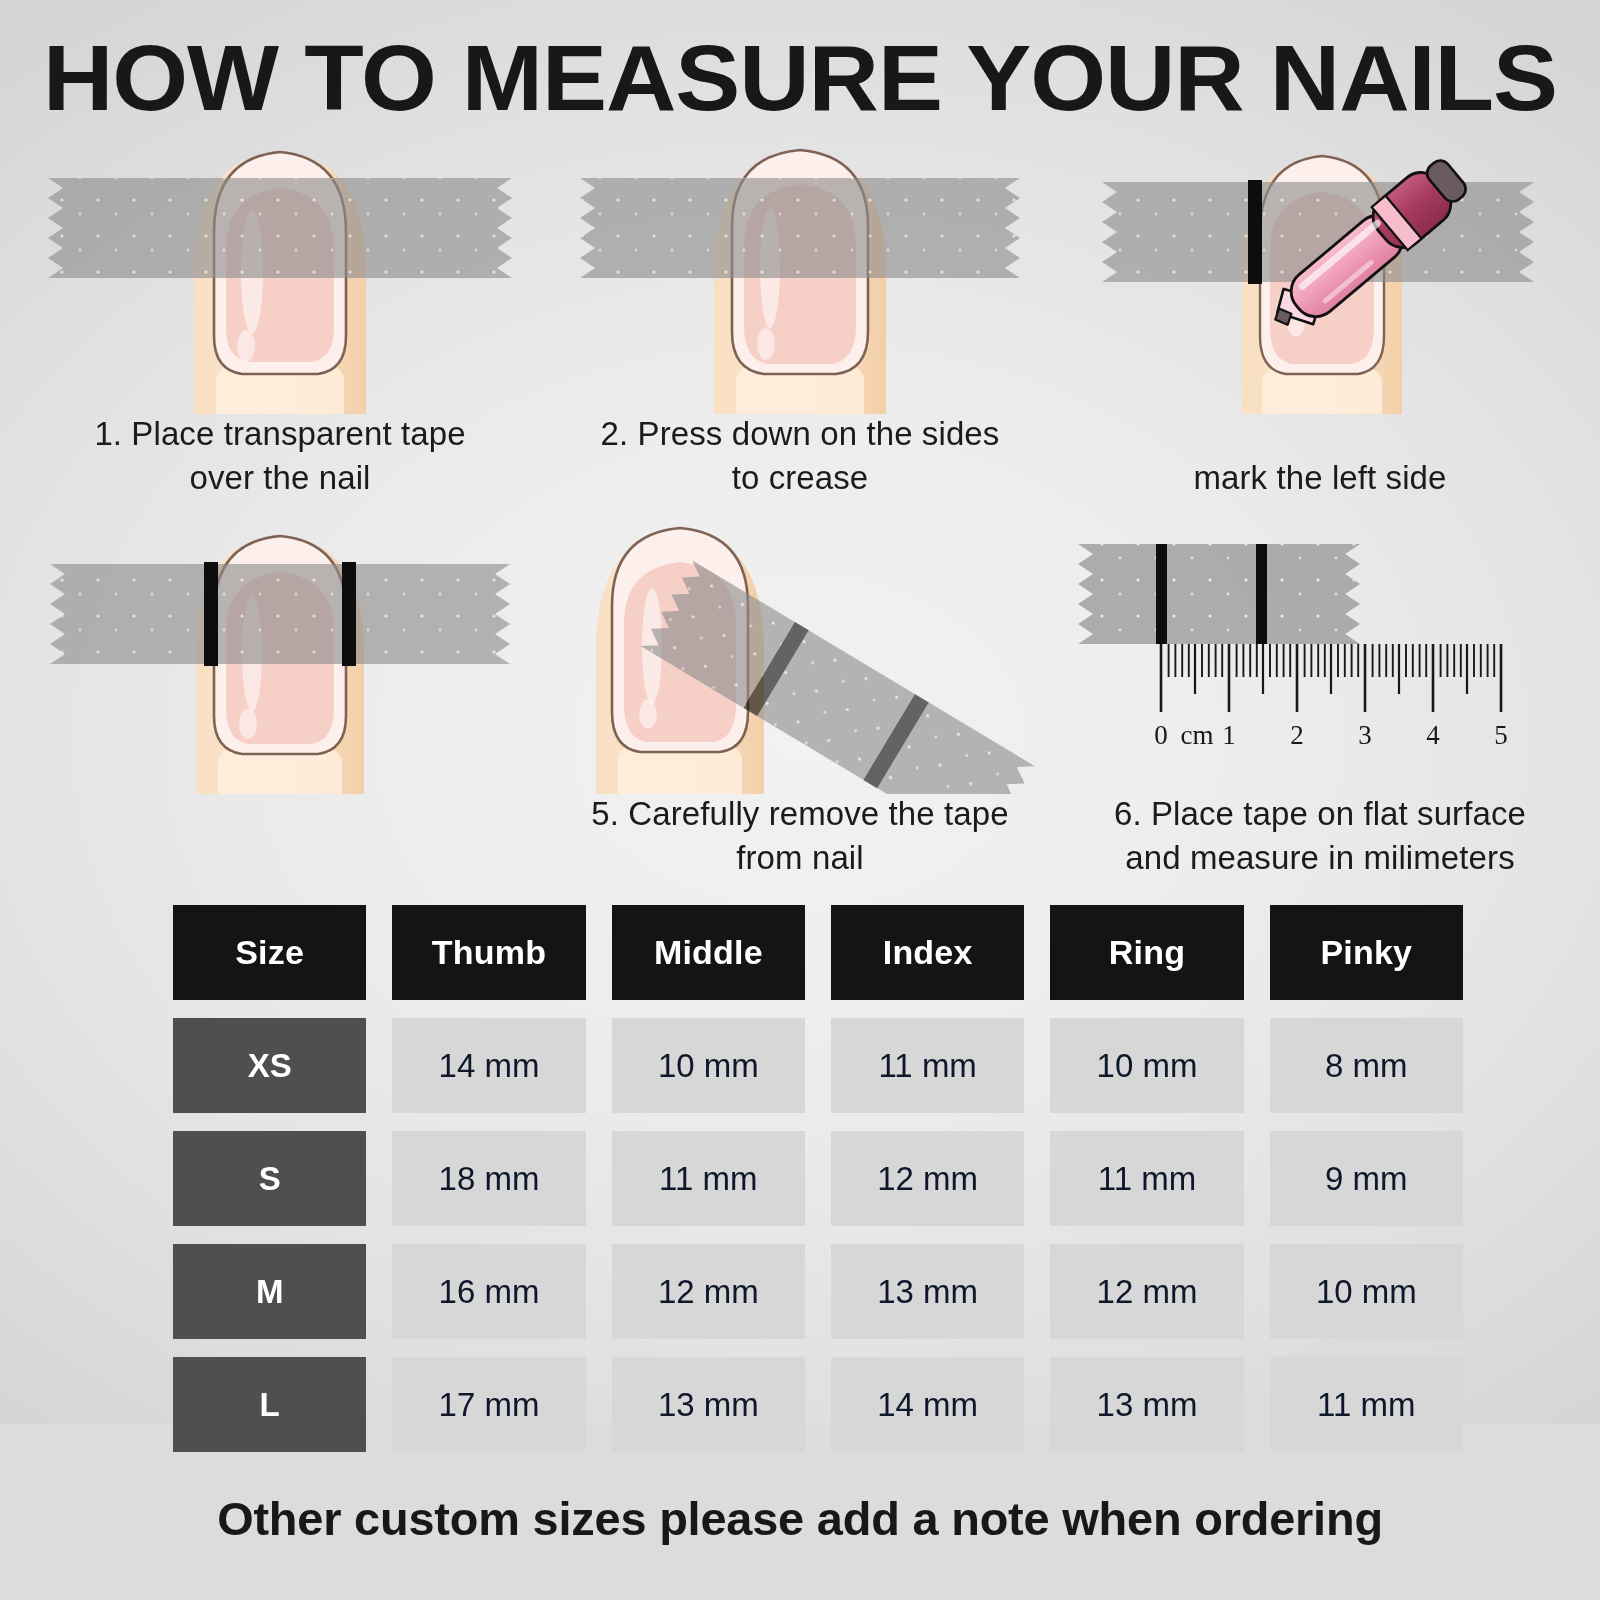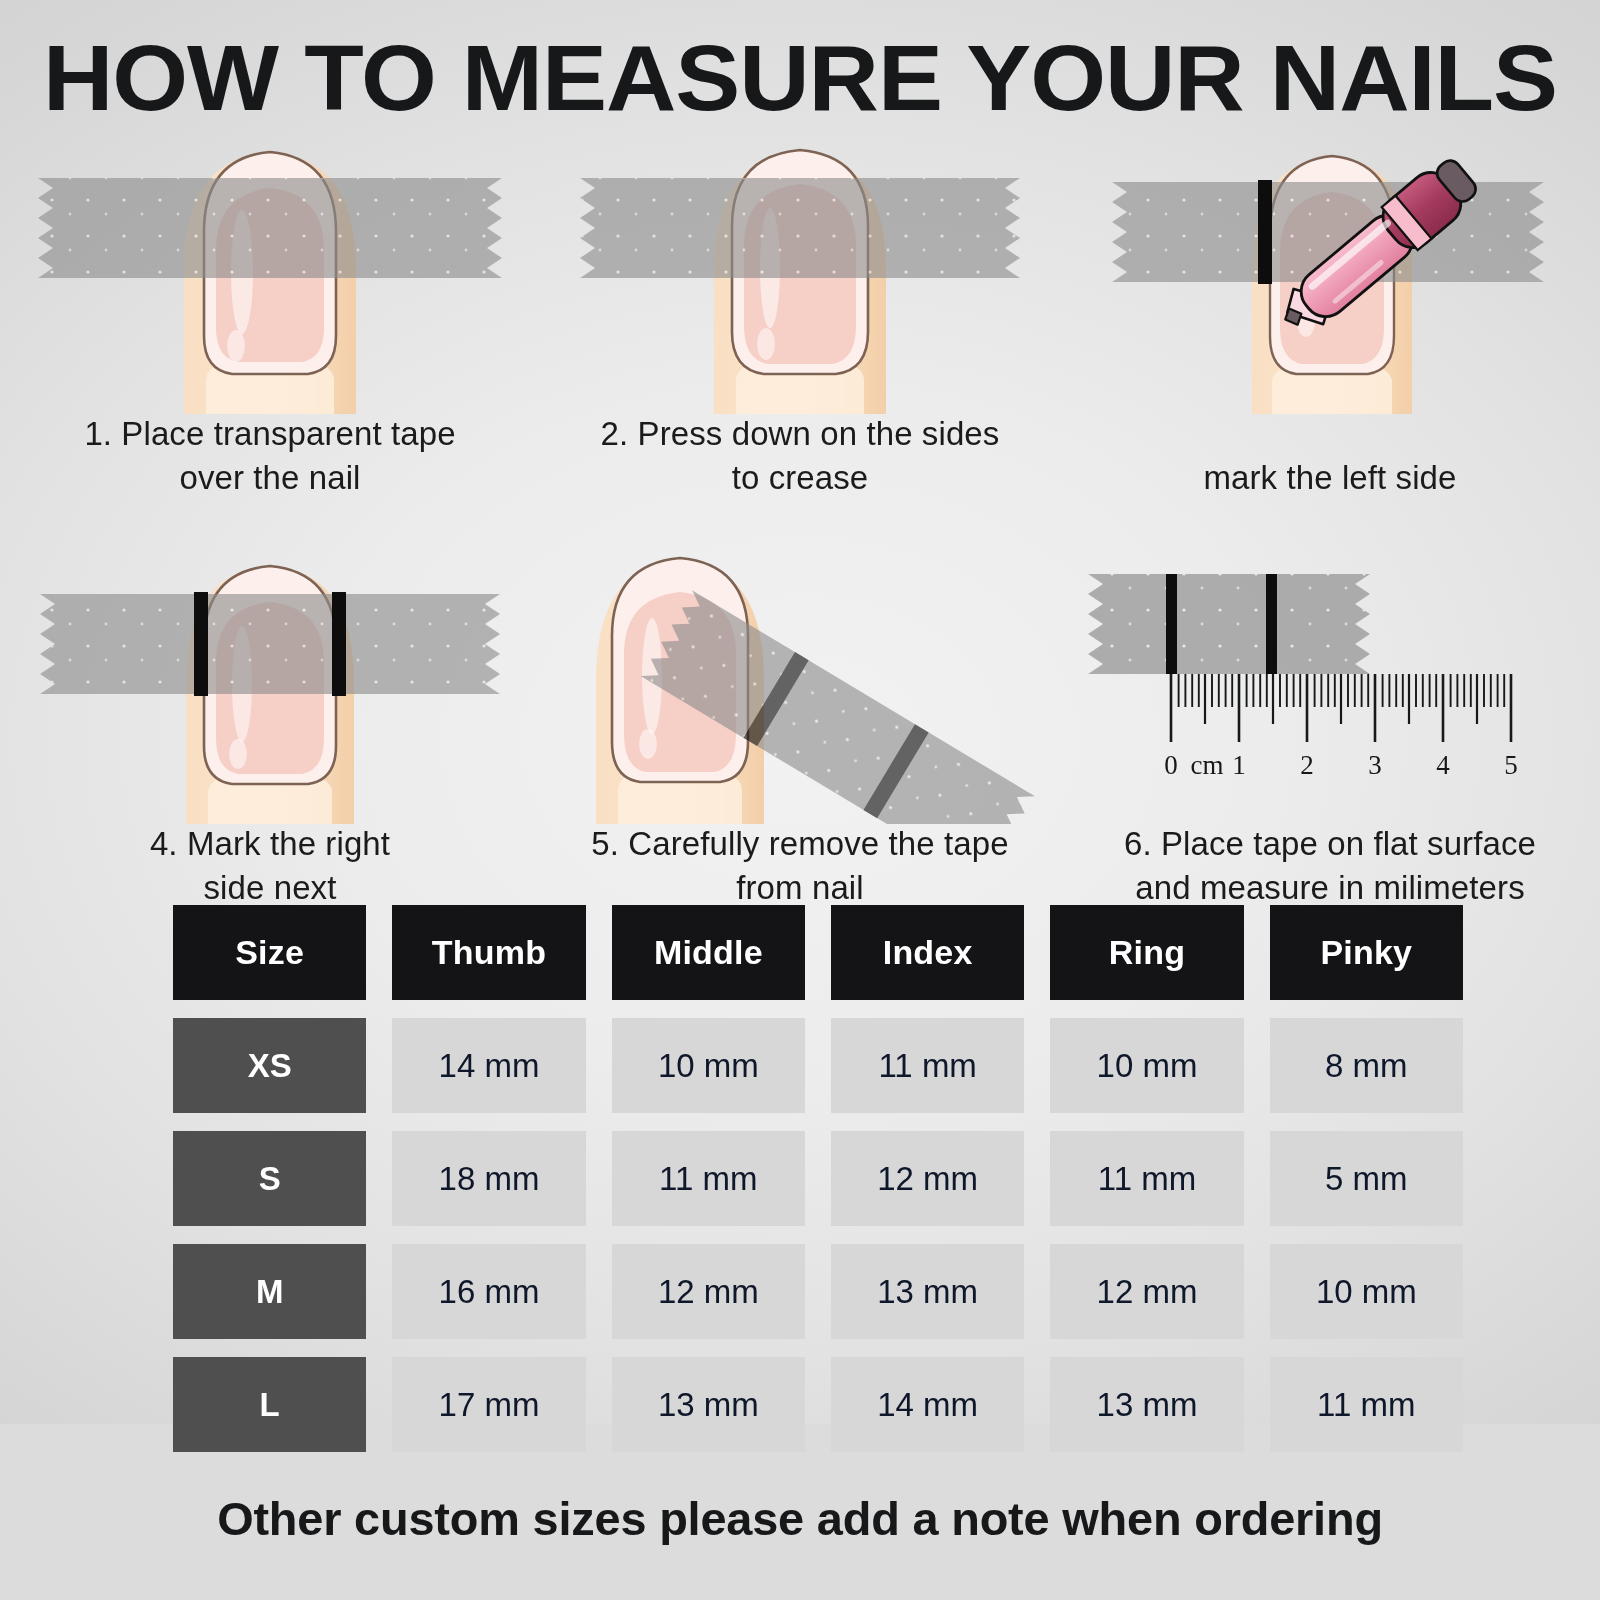--- a/index.html
+++ b/index.html
@@ -25,21 +25,20 @@
     color:#17181a;
     transform:scaleX(1.06);
     white-space:nowrap;
   }
 
   
   .steps{
     position:absolute;top:122px;left:20px;width:1560px;
     display:grid;grid-template-columns:repeat(3,1fr);
     grid-template-rows:380px 380px;
-    gap:30px;
   }
   .step{position:relative;}
   .art{
     position:relative;width:100%;height:292px;
   }
   .cap{
     position:absolute;bottom:2px;left:0;width:100%;
     text-align:center;
     font-size:33px;line-height:44px;
     font-weight:300;
@@ -235,24 +234,20 @@
           </g>
           <g opacity="0.62">
             <path d="M30 62 L45 72 L30 82 L45 92 L30 102 L45 112 L30 122 L45 132 L30 142 L45 152 L30 162
                      L490 162 L475 152 L490 142 L475 132 L490 122 L475 112 L490 102 L475 92 L490 82 L475 72 L490 62 Z" fill="#8e8e8e"></path>
             <path d="M30 62 L45 72 L30 82 L45 92 L30 102 L45 112 L30 122 L45 132 L30 142 L45 152 L30 162
                      L490 162 L475 152 L490 142 L475 132 L490 122 L475 112 L490 102 L475 92 L490 82 L475 72 L490 62 Z" fill="url(#dots4)"></path>
           </g>
           <rect x="184" y="60" width="14" height="104" fill="#0d0d0d"></rect>
           <rect x="322" y="60" width="14" height="104" fill="#0d0d0d"></rect>
         </svg>
-      </div>
-      <div class="cap">
-        <div>4. Mark the right</div>
-        <div>side next</div>
       </div>
     </div>
 
     <div class="step">
       <div class="art">
         <svg width="520" height="292" viewBox="0 0 520 292" class="finger">
           <defs>
             <linearGradient id="skinG5" x1="0" y1="0" x2="1" y2="0">
               <stop offset="0" stop-color="#f9e0c4"></stop>
                 <stop offset="0.5" stop-color="#fbe3c9"></stop>
@@ -405,21 +400,21 @@
       <div class="cell dcell">10 mm</div>
       <div class="cell dcell">8 mm</div>
     </div>
 
     <div class="trow body">
       <div class="cell scell">S</div>
       <div class="cell dcell">18 mm</div>
       <div class="cell dcell">11 mm</div>
       <div class="cell dcell">12 mm</div>
       <div class="cell dcell">11 mm</div>
-      <div class="cell dcell">5 mm</div>
+      <div class="cell dcell">9 mm</div>
     </div>
 
     <div class="trow body">
       <div class="cell scell">M</div>
       <div class="cell dcell">16 mm</div>
       <div class="cell dcell">12 mm</div>
       <div class="cell dcell">13 mm</div>
       <div class="cell dcell">12 mm</div>
       <div class="cell dcell">10 mm</div>
     </div>

